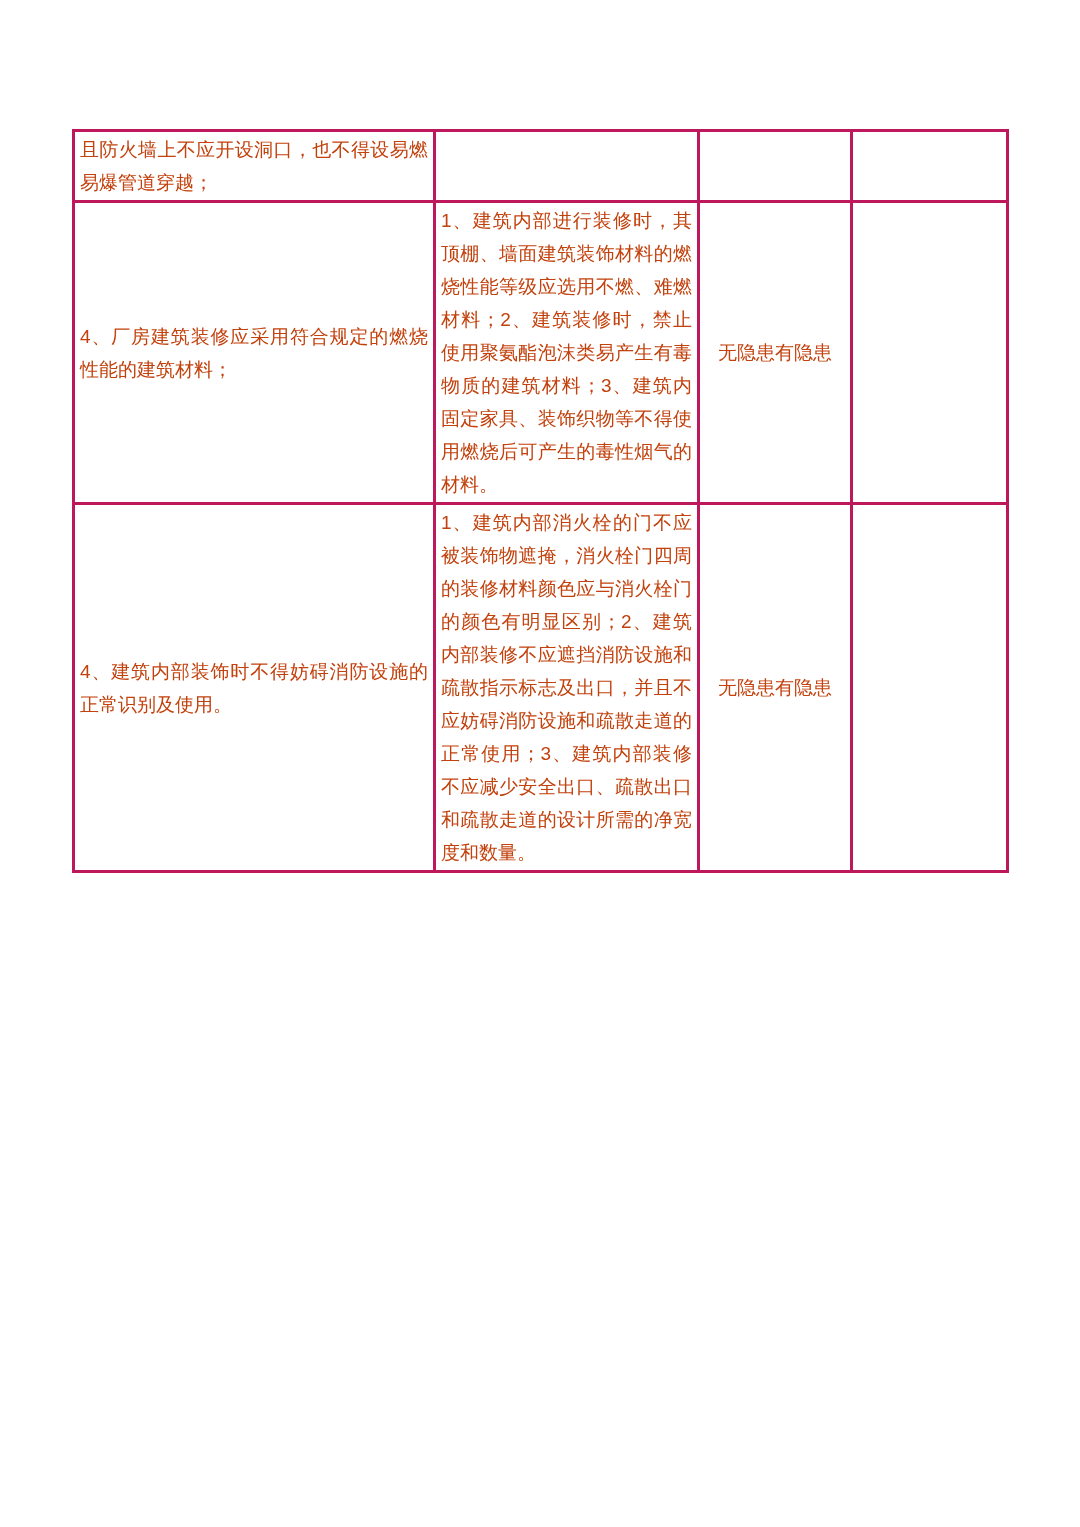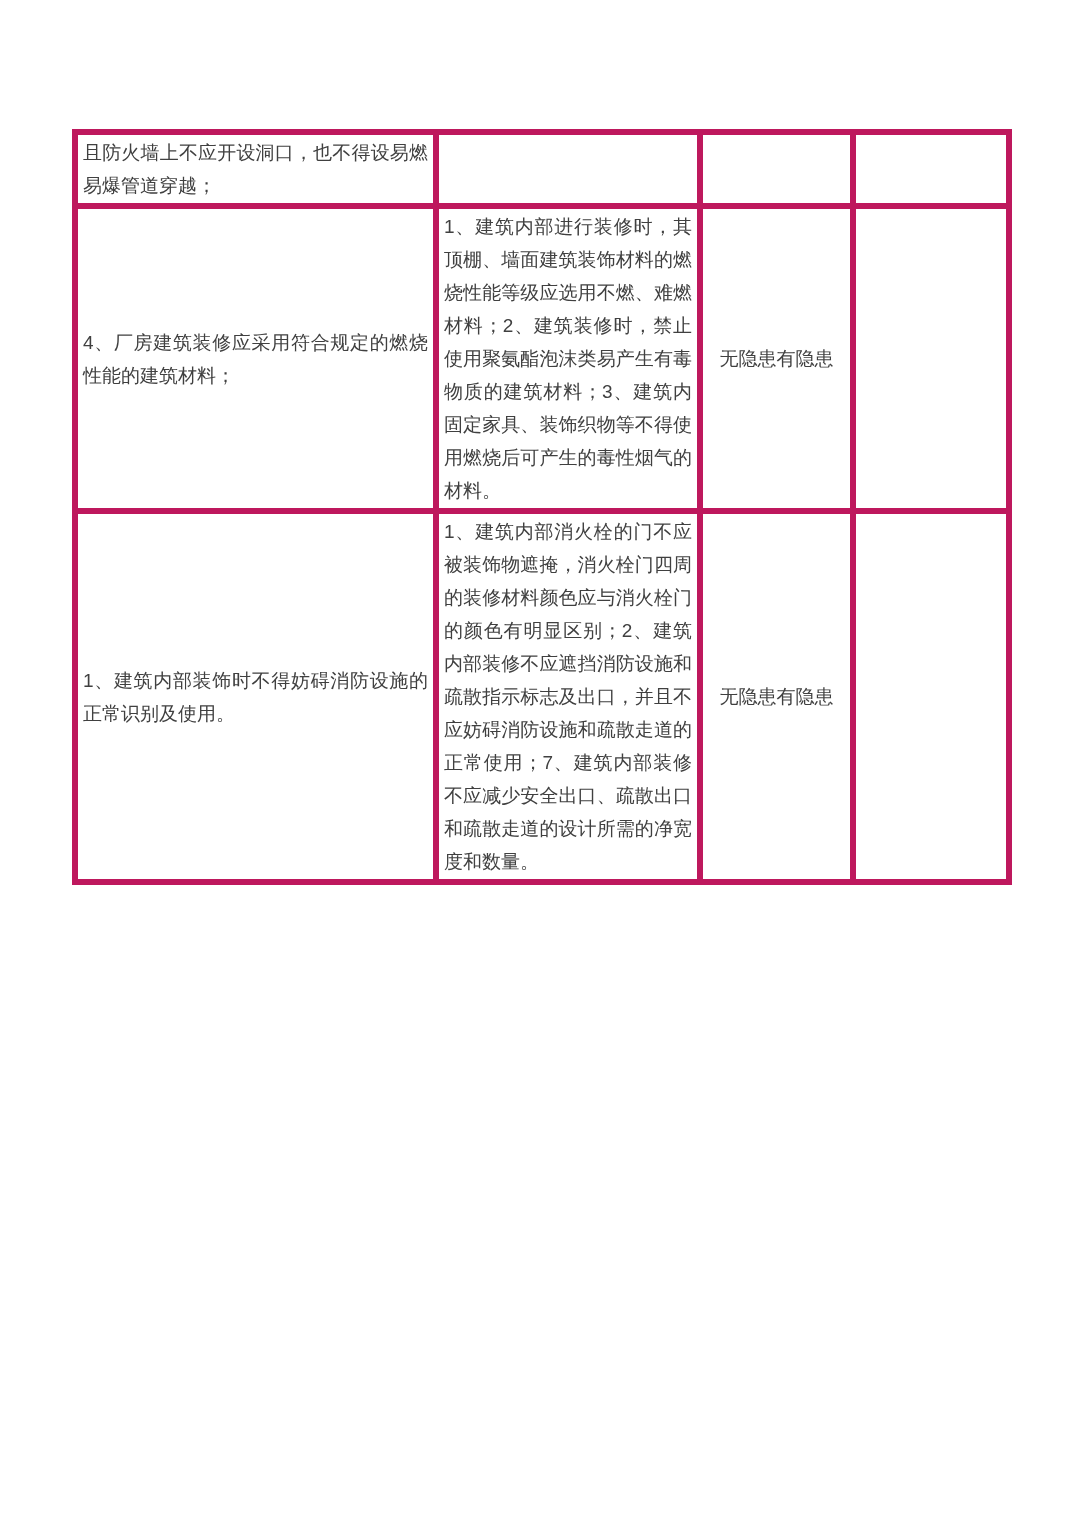--- a/index.html
+++ b/index.html
@@ -17,23 +17,23 @@
   }
   table.checklist {
     position: absolute;
     left: 72px;
     top: 129px;
     width: 934px;
     border-collapse: collapse;
     table-layout: fixed;
   }
   table.checklist td {
-    border: 6px solid #be185d;
+    border: 3px solid #be185d;
     vertical-align: middle;
-    color: #404040;
+    color: #c2410c;
     font-size: 19px;
     line-height: 33px;
     padding: 1px 5px;
     word-break: break-all;
     overflow: hidden;
   }
   td.cell-item, td.cell-criteria {
     text-align: justify;
     text-align-last: left;
   }
@@ -63,20 +63,20 @@
         <td class="cell-result"></td>
         <td class="cell-remark"></td>
       </tr>
       <tr class="row-2">
         <td class="cell-item">4、厂房建筑装修应采用符合规定的燃烧性能的建筑材料；</td>
         <td class="cell-criteria">1、建筑内部进行装修时，其顶棚、墙面建筑装饰材料的燃烧性能等级应选用不燃、难燃材料；2、建筑装修时，禁止使用聚氨酯泡沫类易产生有毒物质的建筑材料；3、建筑内固定家具、装饰织物等不得使用燃烧后可产生的毒性烟气的材料。</td>
         <td class="cell-result">无隐患有隐患</td>
         <td class="cell-remark"></td>
       </tr>
       <tr class="row-3">
-        <td class="cell-item">1、建筑内部装饰时不得妨碍消防设施的正常识别及使用。</td>
-        <td class="cell-criteria">1、建筑内部消火栓的门不应被装饰物遮掩，消火栓门四周的装修材料颜色应与消火栓门的颜色有明显区别；2、建筑内部装修不应遮挡消防设施和疏散指示标志及出口，并且不应妨碍消防设施和疏散走道的正常使用；7、建筑内部装修不应减少安全出口、疏散出口和疏散走道的设计所需的净宽度和数量。</td>
+        <td class="cell-item">4、建筑内部装饰时不得妨碍消防设施的正常识别及使用。</td>
+        <td class="cell-criteria">1、建筑内部消火栓的门不应被装饰物遮掩，消火栓门四周的装修材料颜色应与消火栓门的颜色有明显区别；2、建筑内部装修不应遮挡消防设施和疏散指示标志及出口，并且不应妨碍消防设施和疏散走道的正常使用；3、建筑内部装修不应减少安全出口、疏散出口和疏散走道的设计所需的净宽度和数量。</td>
         <td class="cell-result">无隐患有隐患</td>
         <td class="cell-remark"></td>
       </tr>
     </tbody>
   </table>
 </div>
 
 </body></html>

